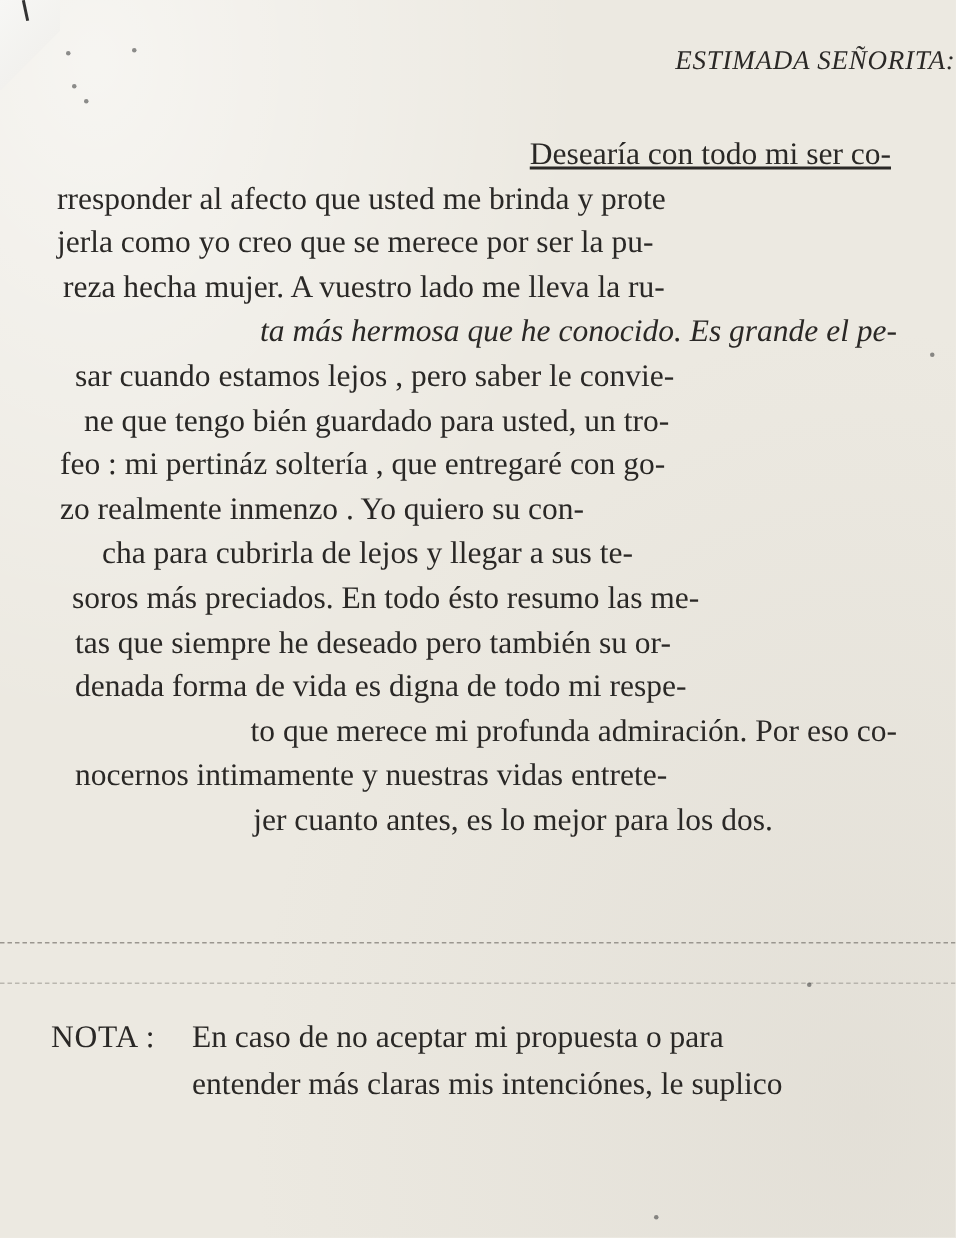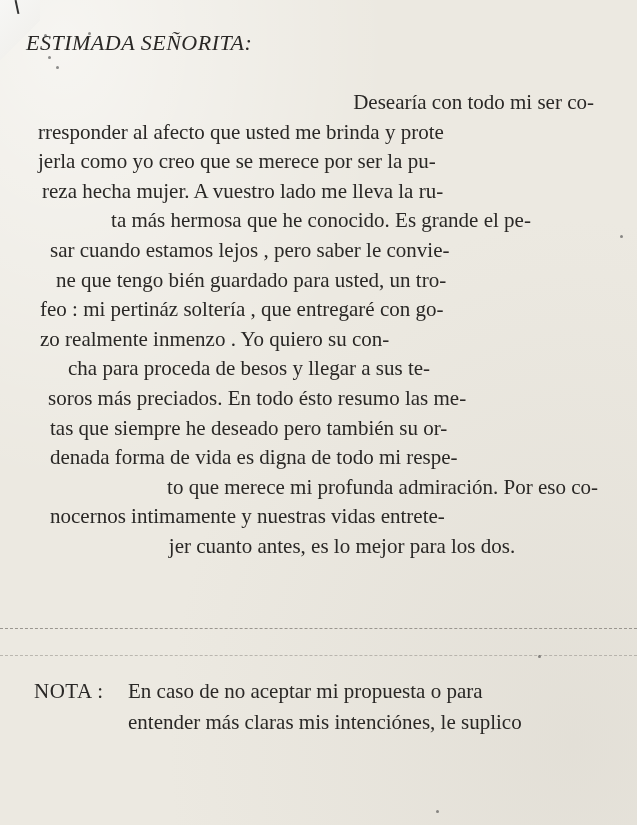--- a/index.html
+++ b/index.html
@@ -33,23 +33,23 @@
       position: absolute;
       left: 16px; top: 0;
       width: 2px; height: 14px;
       background: #333;
       transform: rotate(-12deg);
     }
     .title {
       position: absolute;
       top: 30px;
       left: 0; right: 0;
-      text-align: left;
+      text-align: right;
       font-style: italic;
-      font-size: 22px;
+      font-size: 18px;
       letter-spacing: 0.5px;
       padding-left: 26px;
     }
     .body-text {
       position: absolute;
       top: 88px;
       left: 30px;
       width: 568px;
       font-size: 21px;
       line-height: 29.6px;
@@ -100,30 +100,30 @@
 </head>
 <body>
 
 <div class="paper"></div>
 <div class="fold-corner"></div>
 <div class="edge-mark"></div>
 
 <div class="title">ESTIMADA SEÑORITA:</div>
 
 <div class="body-text">
-  <span class="line" style="text-align:right;padding-right:4px;">Desearía con todo mi ser co-</span>
+  <span class="line" style="text-align:right;padding-right:4px;text-decoration:underline;">Desearía con todo mi ser co-</span>
   <span class="line" style="text-align:left;padding-left:8px;">rresponder al  afecto que usted me brinda y prote</span>
   <span class="line" style="text-align:left;padding-left:8px;">jerla como yo creo  que  se  merece  por  ser la pu-</span>
   <span class="line" style="text-align:left;padding-left:12px;">reza hecha mujer.   A vuestro  lado me  lleva la ru-</span>
-  <span class="line" style="text-align:center;padding-left:14px;">ta más hermosa que he conocido. Es grande el pe-</span>
+  <span class="line" style="text-align:right;padding-left:14px;font-style:italic;">ta más hermosa que he conocido. Es grande el pe-</span>
   <span class="line" style="text-align:left;padding-left:20px;">sar cuando estamos lejos ,  pero saber  le  convie-</span>
   <span class="line" style="text-align:left;padding-left:26px;">ne que tengo bién guardado  para  usted,  un tro-</span>
   <span class="line" style="text-align:left;padding-left:10px;">feo : mi  pertináz soltería , que  entregaré  con go-</span>
   <span class="line" style="text-align:left;padding-left:10px;">zo  realmente  inmenzo .          Yo quiero su con-</span>
-  <span class="line" style="text-align:left;padding-left:38px;">cha para  proceda  de  besos  y  llegar a  sus  te-</span>
+  <span class="line" style="text-align:left;padding-left:38px;">cha para  cubrirla  de  lejos  y  llegar a  sus  te-</span>
   <span class="line" style="text-align:left;padding-left:18px;">soros más preciados. En todo ésto resumo las me-</span>
   <span class="line" style="text-align:left;padding-left:20px;">tas que siempre  he  deseado pero también su or-</span>
   <span class="line" style="text-align:left;padding-left:20px;">denada forma de vida  es digna de todo mi respe-</span>
   <span class="line" style="text-align:right;padding-left:8px;">to que merece mi profunda admiración. Por eso co-</span>
   <span class="line" style="text-align:left;padding-left:20px;">nocernos intimamente  y  nuestras  vidas entrete-</span>
   <span class="line" style="text-align:center;padding-left:56px;">jer cuanto antes, es lo mejor para los dos.</span>
 </div>
 
 <div class="divider d1"></div>
 <div class="divider d2"></div>

